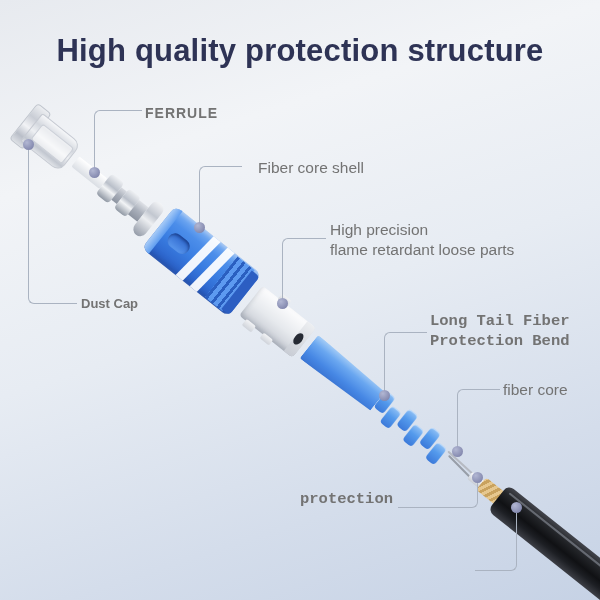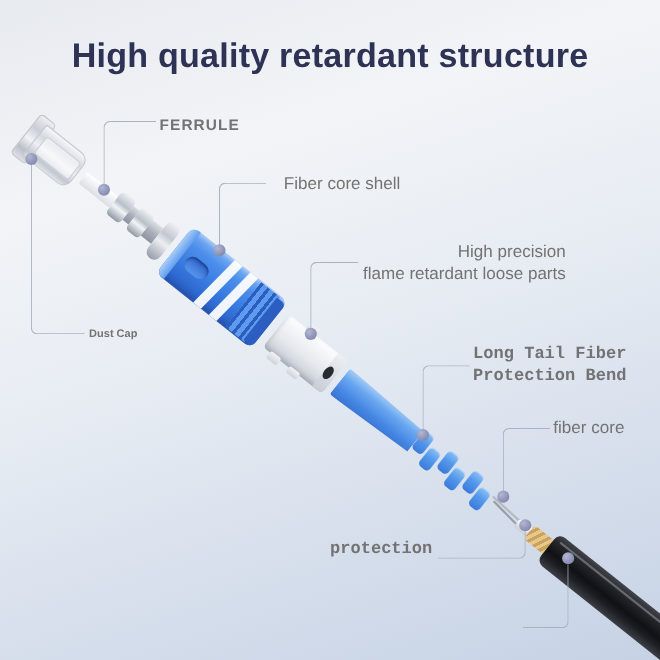--- a/index.html
+++ b/index.html
@@ -15,24 +15,24 @@
   }
   
   .elbow{position:absolute;border:0 solid #aab3c1;}
   .elbow.tl{border-top-width:1.5px;border-left-width:1.5px;border-top-left-radius:6px;}
   .elbow.bl{border-left-width:1.5px;border-bottom-width:1.5px;border-bottom-left-radius:6px;}
   .elbow.br{border-right-width:1.5px;border-bottom-width:1.5px;border-bottom-right-radius:6px;}
   .dot{position:absolute;width:11px;height:11px;border-radius:50%;
     background:radial-gradient(circle at 35% 32%,#b2b7d3,#8388ae 75%);}
   .lbl{position:absolute;font-size:15.5px;font-weight:500;color:#737373;
     line-height:20px;white-space:nowrap;}
-  .lbl span{display:block;text-align:right;}
+  .lbl span{display:block;}
   .lbl.right{text-align:right;}
   .lbl.caps{font-size:14px;font-weight:600;letter-spacing:1px;}
-  .lbl.big{font-size:10px;font-weight:600;}
+  .lbl.big{font-size:13px;font-weight:600;}
   .lbl.semi{font-weight:600;font-family:Liberation Mono, monospace;}
   
   .assembly{position:absolute;left:24px;top:120px;width:0;height:0;
     transform:rotate(38.5deg);transform-origin:0 0;}
   .part{position:absolute;}
   .cap-flange{left:0;top:-22px;width:16px;height:44px;border-radius:4px;
     border:1px solid #bfc4cc;
     background:linear-gradient(180deg,#eceef1,#c9cdd5 30%,#f2f3f6 55%,#b9bec8 80%,#dde0e5);}
   .cap-body{left:10px;top:-17px;width:48px;height:34px;border-radius:3px 9px 9px 3px;
     border:1px solid #c6cad2;
@@ -95,21 +95,21 @@
   .cable{left:606px;top:-16.5px;width:200px;height:33px;border-radius:7px 0 0 7px;
     background:linear-gradient(180deg,#43454c 0%,#232529 25%,#101114 55%,#1d1f24 75%,#3c3e45 100%);}
   .cable-hl{position:absolute;left:6px;top:5px;width:92%;height:2.5px;border-radius:2px;
     background:rgba(150,155,165,.55);}
 </style>
 </head>
 <body>
 
 <div class="stage">
 
-  <div class="title">High quality retardant structure</div>
+  <div class="title">High quality protection structure</div>
 
   <div class="assembly">
     <div class="part cap-flange"></div>
     <div class="part cap-body">
       <div class="cap-inner"></div>
     </div>
     <div class="part ferrule-tip"></div>
     <div class="part m-ring r1"></div>
     <div class="part m-neck"></div>
     <div class="part m-ring r2"></div>

